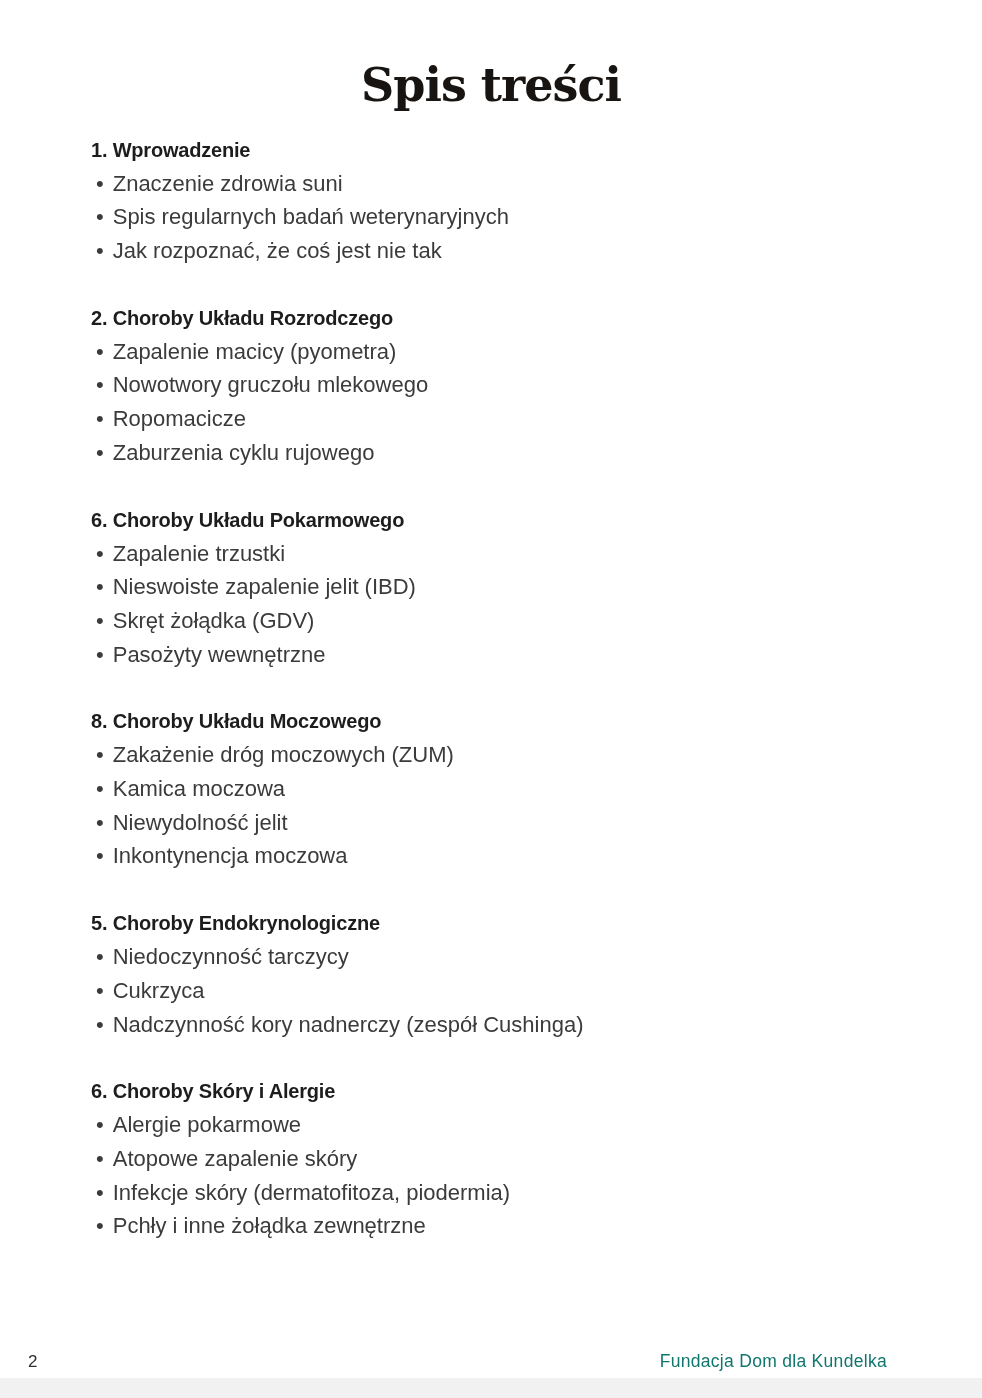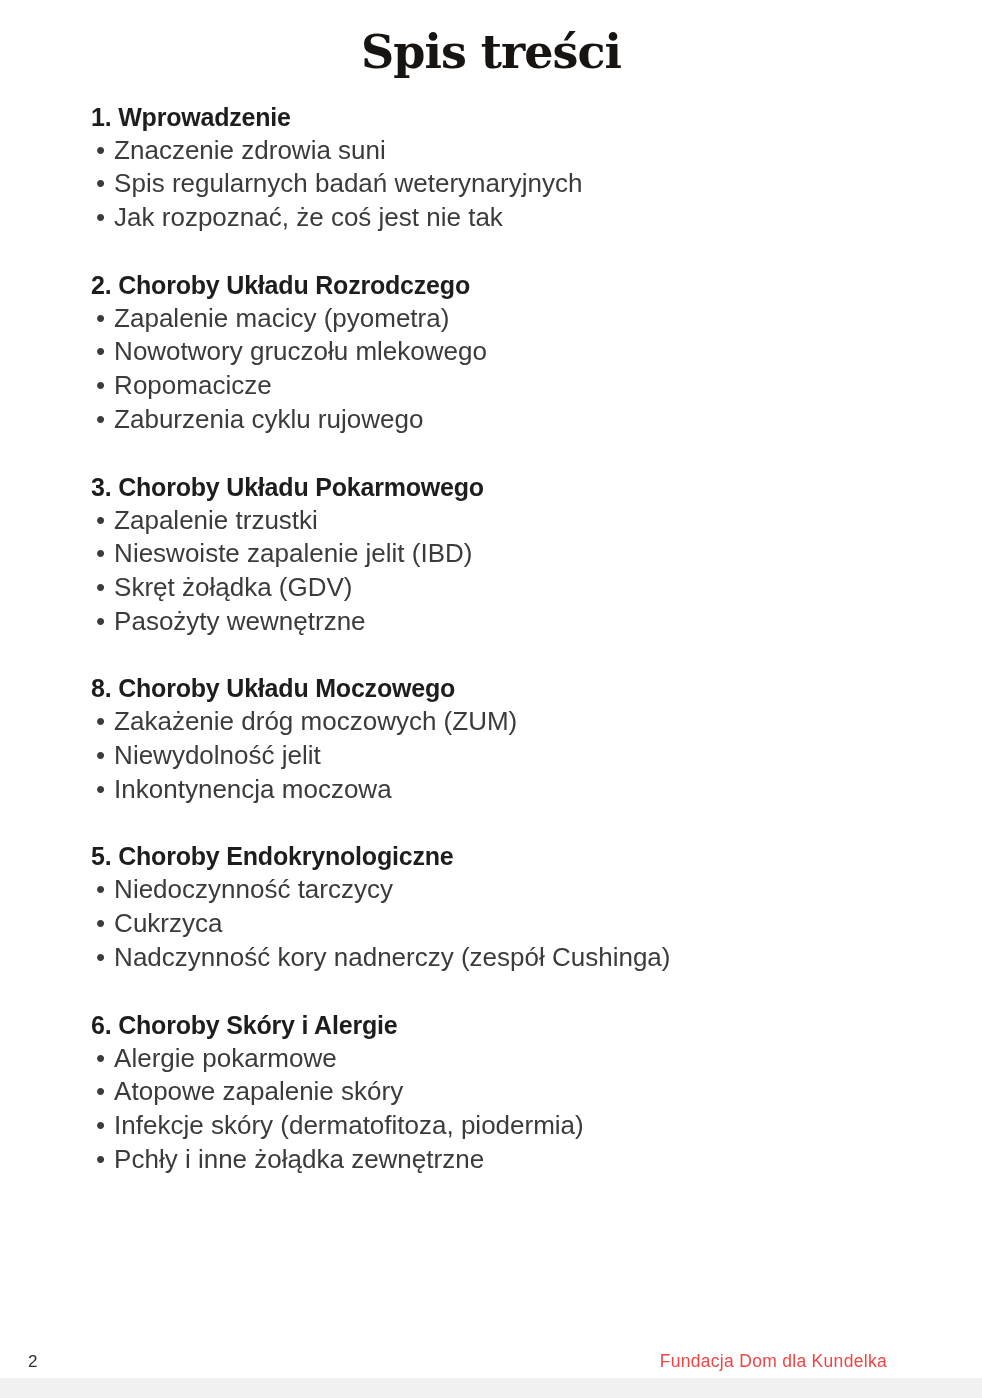--- a/index.html
+++ b/index.html
@@ -11,45 +11,45 @@
     font-family: "Liberation Sans", sans-serif;
     overflow: hidden;
   }
   .page {
     position: relative;
     width: 100%;
     height: 100%;
   }
   .doc-title {
     margin: 0;
-    padding-top: 27px;
+    padding-top: 60px;
     text-align: center;
     font-family: "DejaVu Serif", serif;
     font-weight: bold;
     font-size: 46px;
     line-height: 1.1;
     letter-spacing: -1px;
     color: #171412;
   }
   .toc {
     margin: 22px 0 0 91px;
     width: 760px;
   }
   .toc-section {
     margin-bottom: 33px;
   }
   .toc-heading {
-    font-size: 25px;
+    font-size: 20px;
     font-weight: bold;
     line-height: 34px;
     color: #1d1d1d;
     letter-spacing: -0.2px;
   }
   .toc-item {
-    font-size: 26px;
+    font-size: 22px;
     line-height: 33.7px;
     color: #3b3b3b;
     padding-left: 5px;
   }
   .toc-item .bullet {
     display: inline-block;
     margin-right: 9px;
     color: #3b3b3b;
   }
   .footer-pagenum {
@@ -58,21 +58,21 @@
     bottom: 26px;
     font-size: 17px;
     color: #2f2f2f;
   }
   .footer-org {
     position: absolute;
     right: 95px;
     bottom: 26px;
     font-size: 17.5px;
     letter-spacing: 0.3px;
-    color: #ef4444;
+    color: #0f766e;
   }
   .bottom-strip {
     position: absolute;
     left: 0;
     bottom: 0;
     width: 100%;
     height: 20px;
     background: #f1f1f2;
   }
 </style>
@@ -100,36 +100,37 @@
   <div class="toc-item"><span class="bullet">•</span><span class="item-label">Zapalenie macicy (pyometra)</span></div>
 
   <div class="toc-item"><span class="bullet">•</span><span class="item-label">Nowotwory gruczołu mlekowego</span></div>
 
   <div class="toc-item"><span class="bullet">•</span><span class="item-label">Ropomacicze</span></div>
 
   <div class="toc-item"><span class="bullet">•</span><span class="item-label">Zaburzenia cyklu rujowego</span></div>
 </div>
 
   <div class="toc-section">
-    <div class="toc-heading">3. Choroby Układu Pokarmowego</div>
+    <div class="toc-heading">6. Choroby Układu Pokarmowego</div>
 
   <div class="toc-item"><span class="bullet">•</span><span class="item-label">Zapalenie trzustki</span></div>
 
   <div class="toc-item"><span class="bullet">•</span><span class="item-label">Nieswoiste zapalenie jelit (IBD)</span></div>
 
   <div class="toc-item"><span class="bullet">•</span><span class="item-label">Skręt żołądka (GDV)</span></div>
 
   <div class="toc-item"><span class="bullet">•</span><span class="item-label">Pasożyty wewnętrzne</span></div>
 </div>
 
   <div class="toc-section">
     <div class="toc-heading">8. Choroby Układu Moczowego</div>
 
   <div class="toc-item"><span class="bullet">•</span><span class="item-label">Zakażenie dróg moczowych (ZUM)</span></div>
 
+  <div class="toc-item"><span class="bullet">•</span><span class="item-label">Kamica moczowa</span></div>
 
   <div class="toc-item"><span class="bullet">•</span><span class="item-label">Niewydolność jelit</span></div>
 
   <div class="toc-item"><span class="bullet">•</span><span class="item-label">Inkontynencja moczowa</span></div>
 </div>
 
   <div class="toc-section">
     <div class="toc-heading">5. Choroby Endokrynologiczne</div>
 
   <div class="toc-item"><span class="bullet">•</span><span class="item-label">Niedoczynność tarczycy</span></div>

